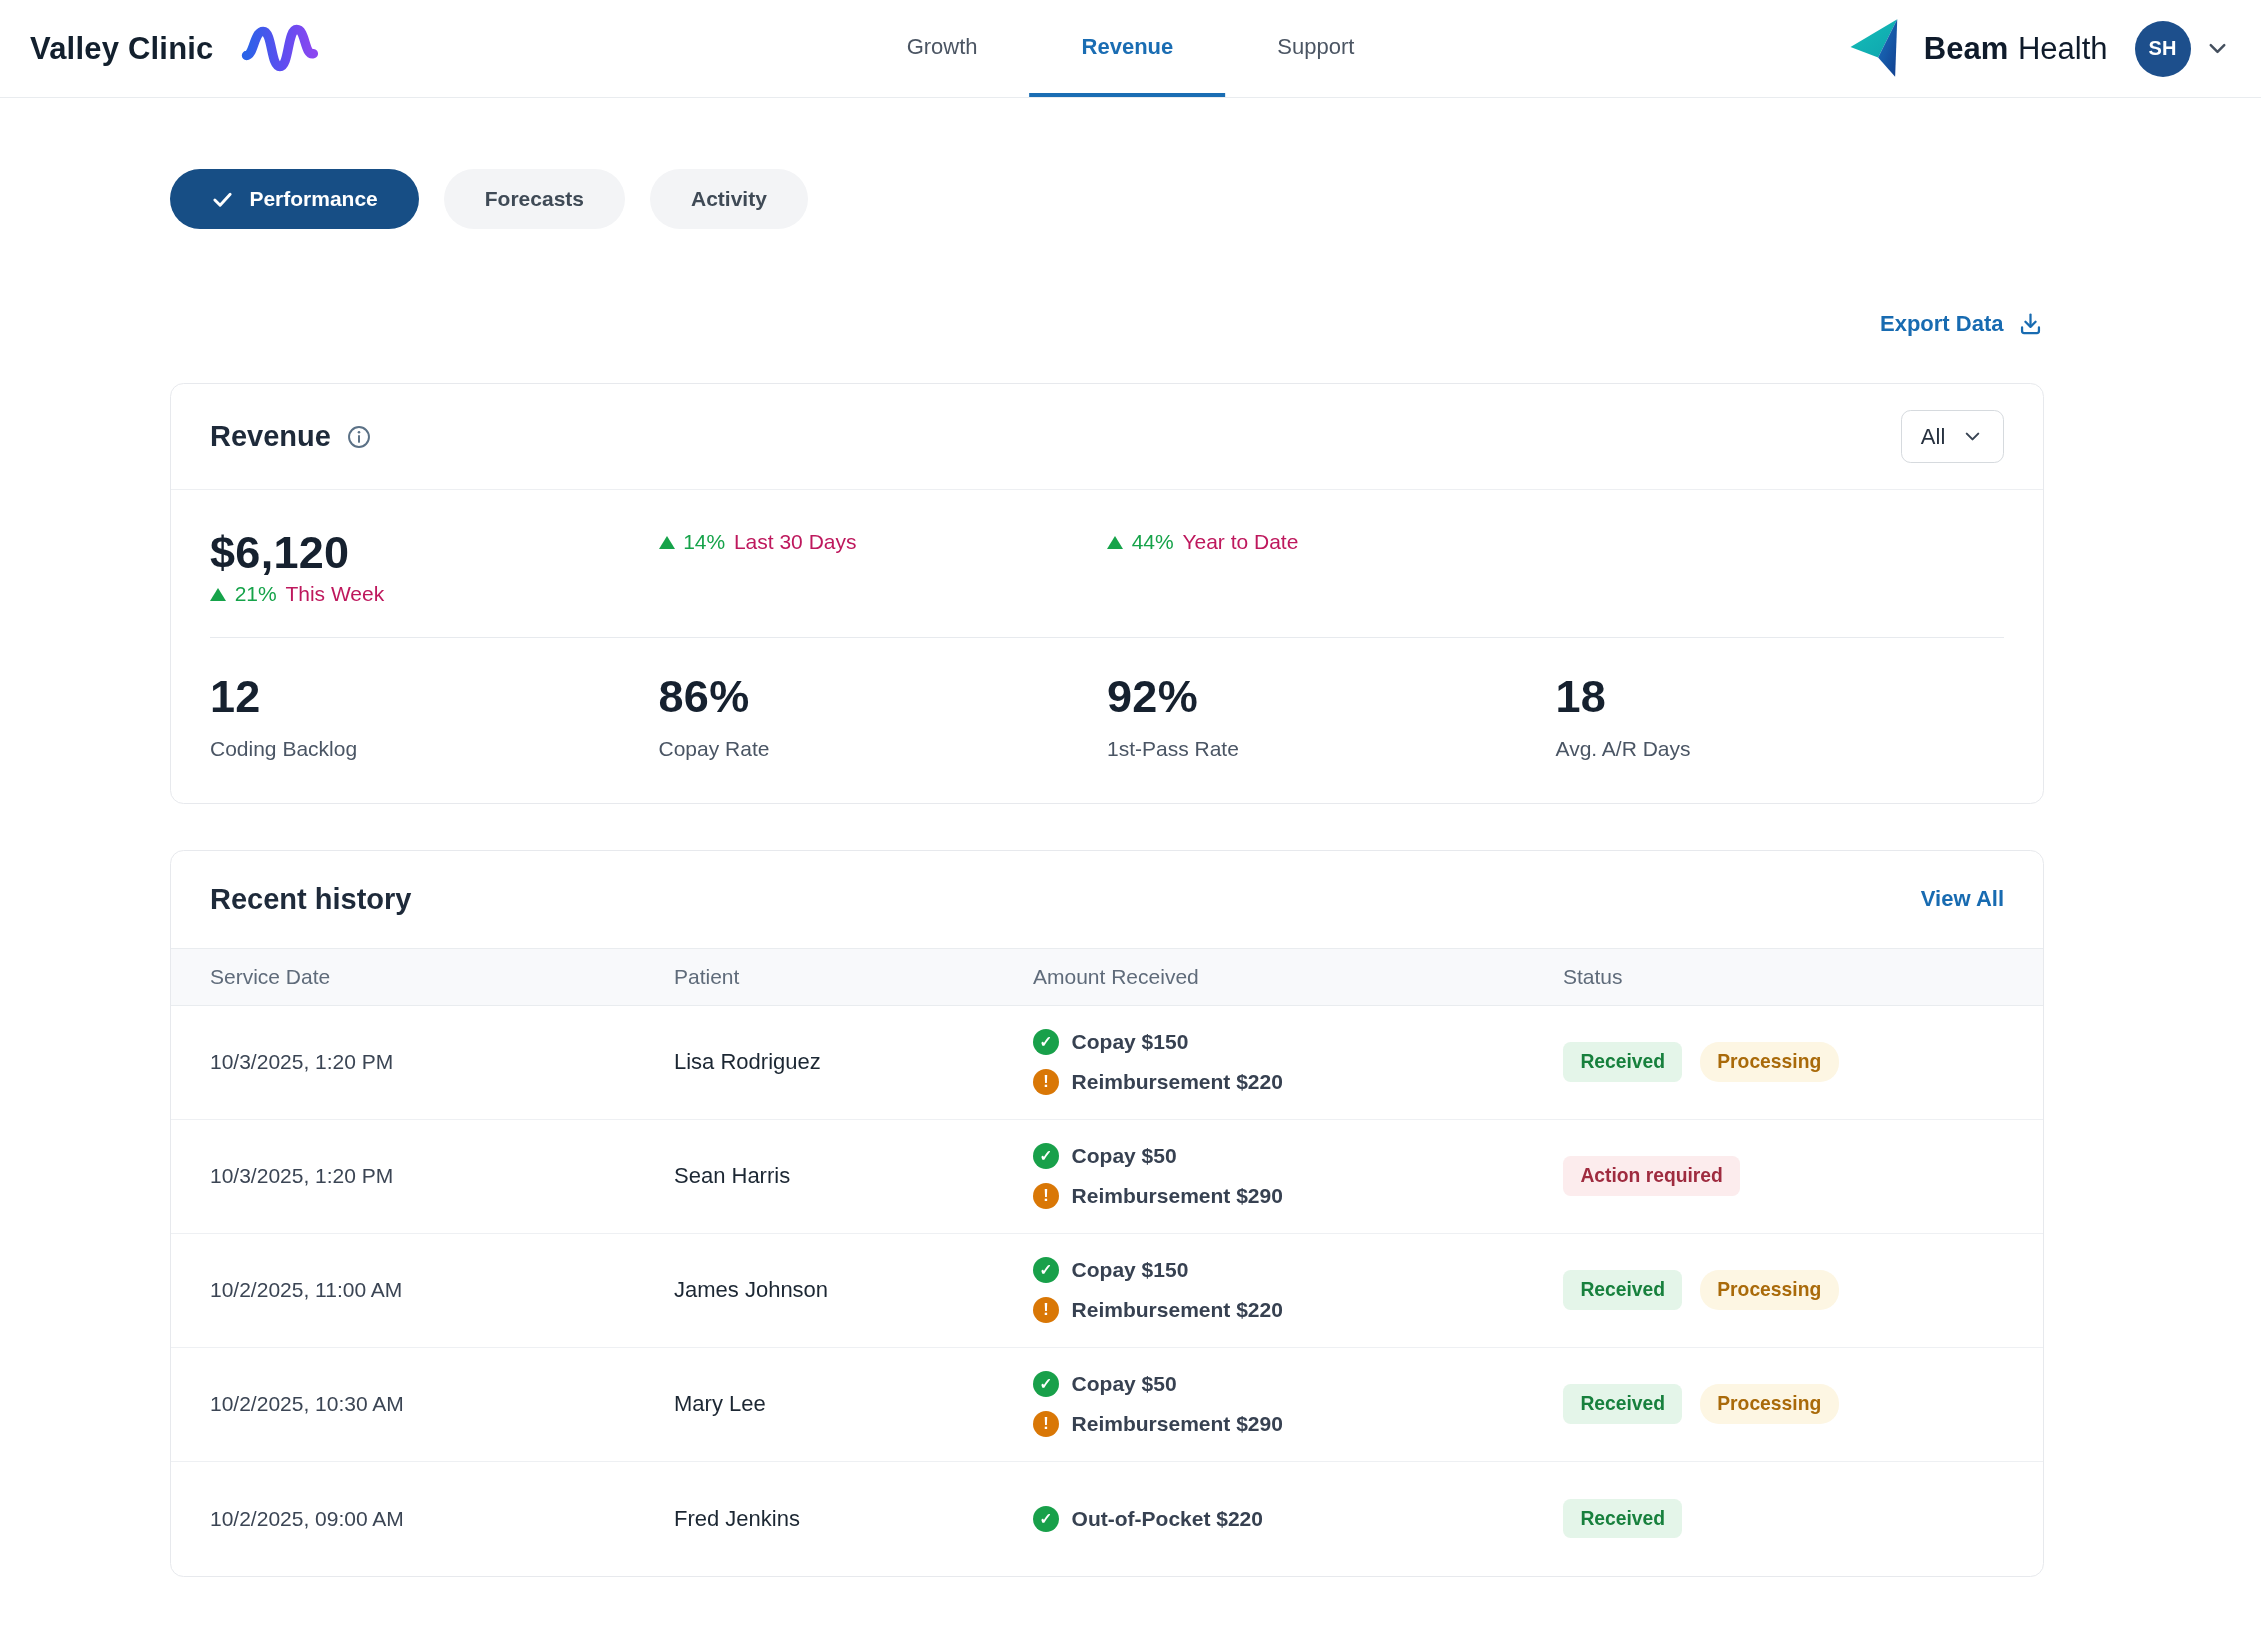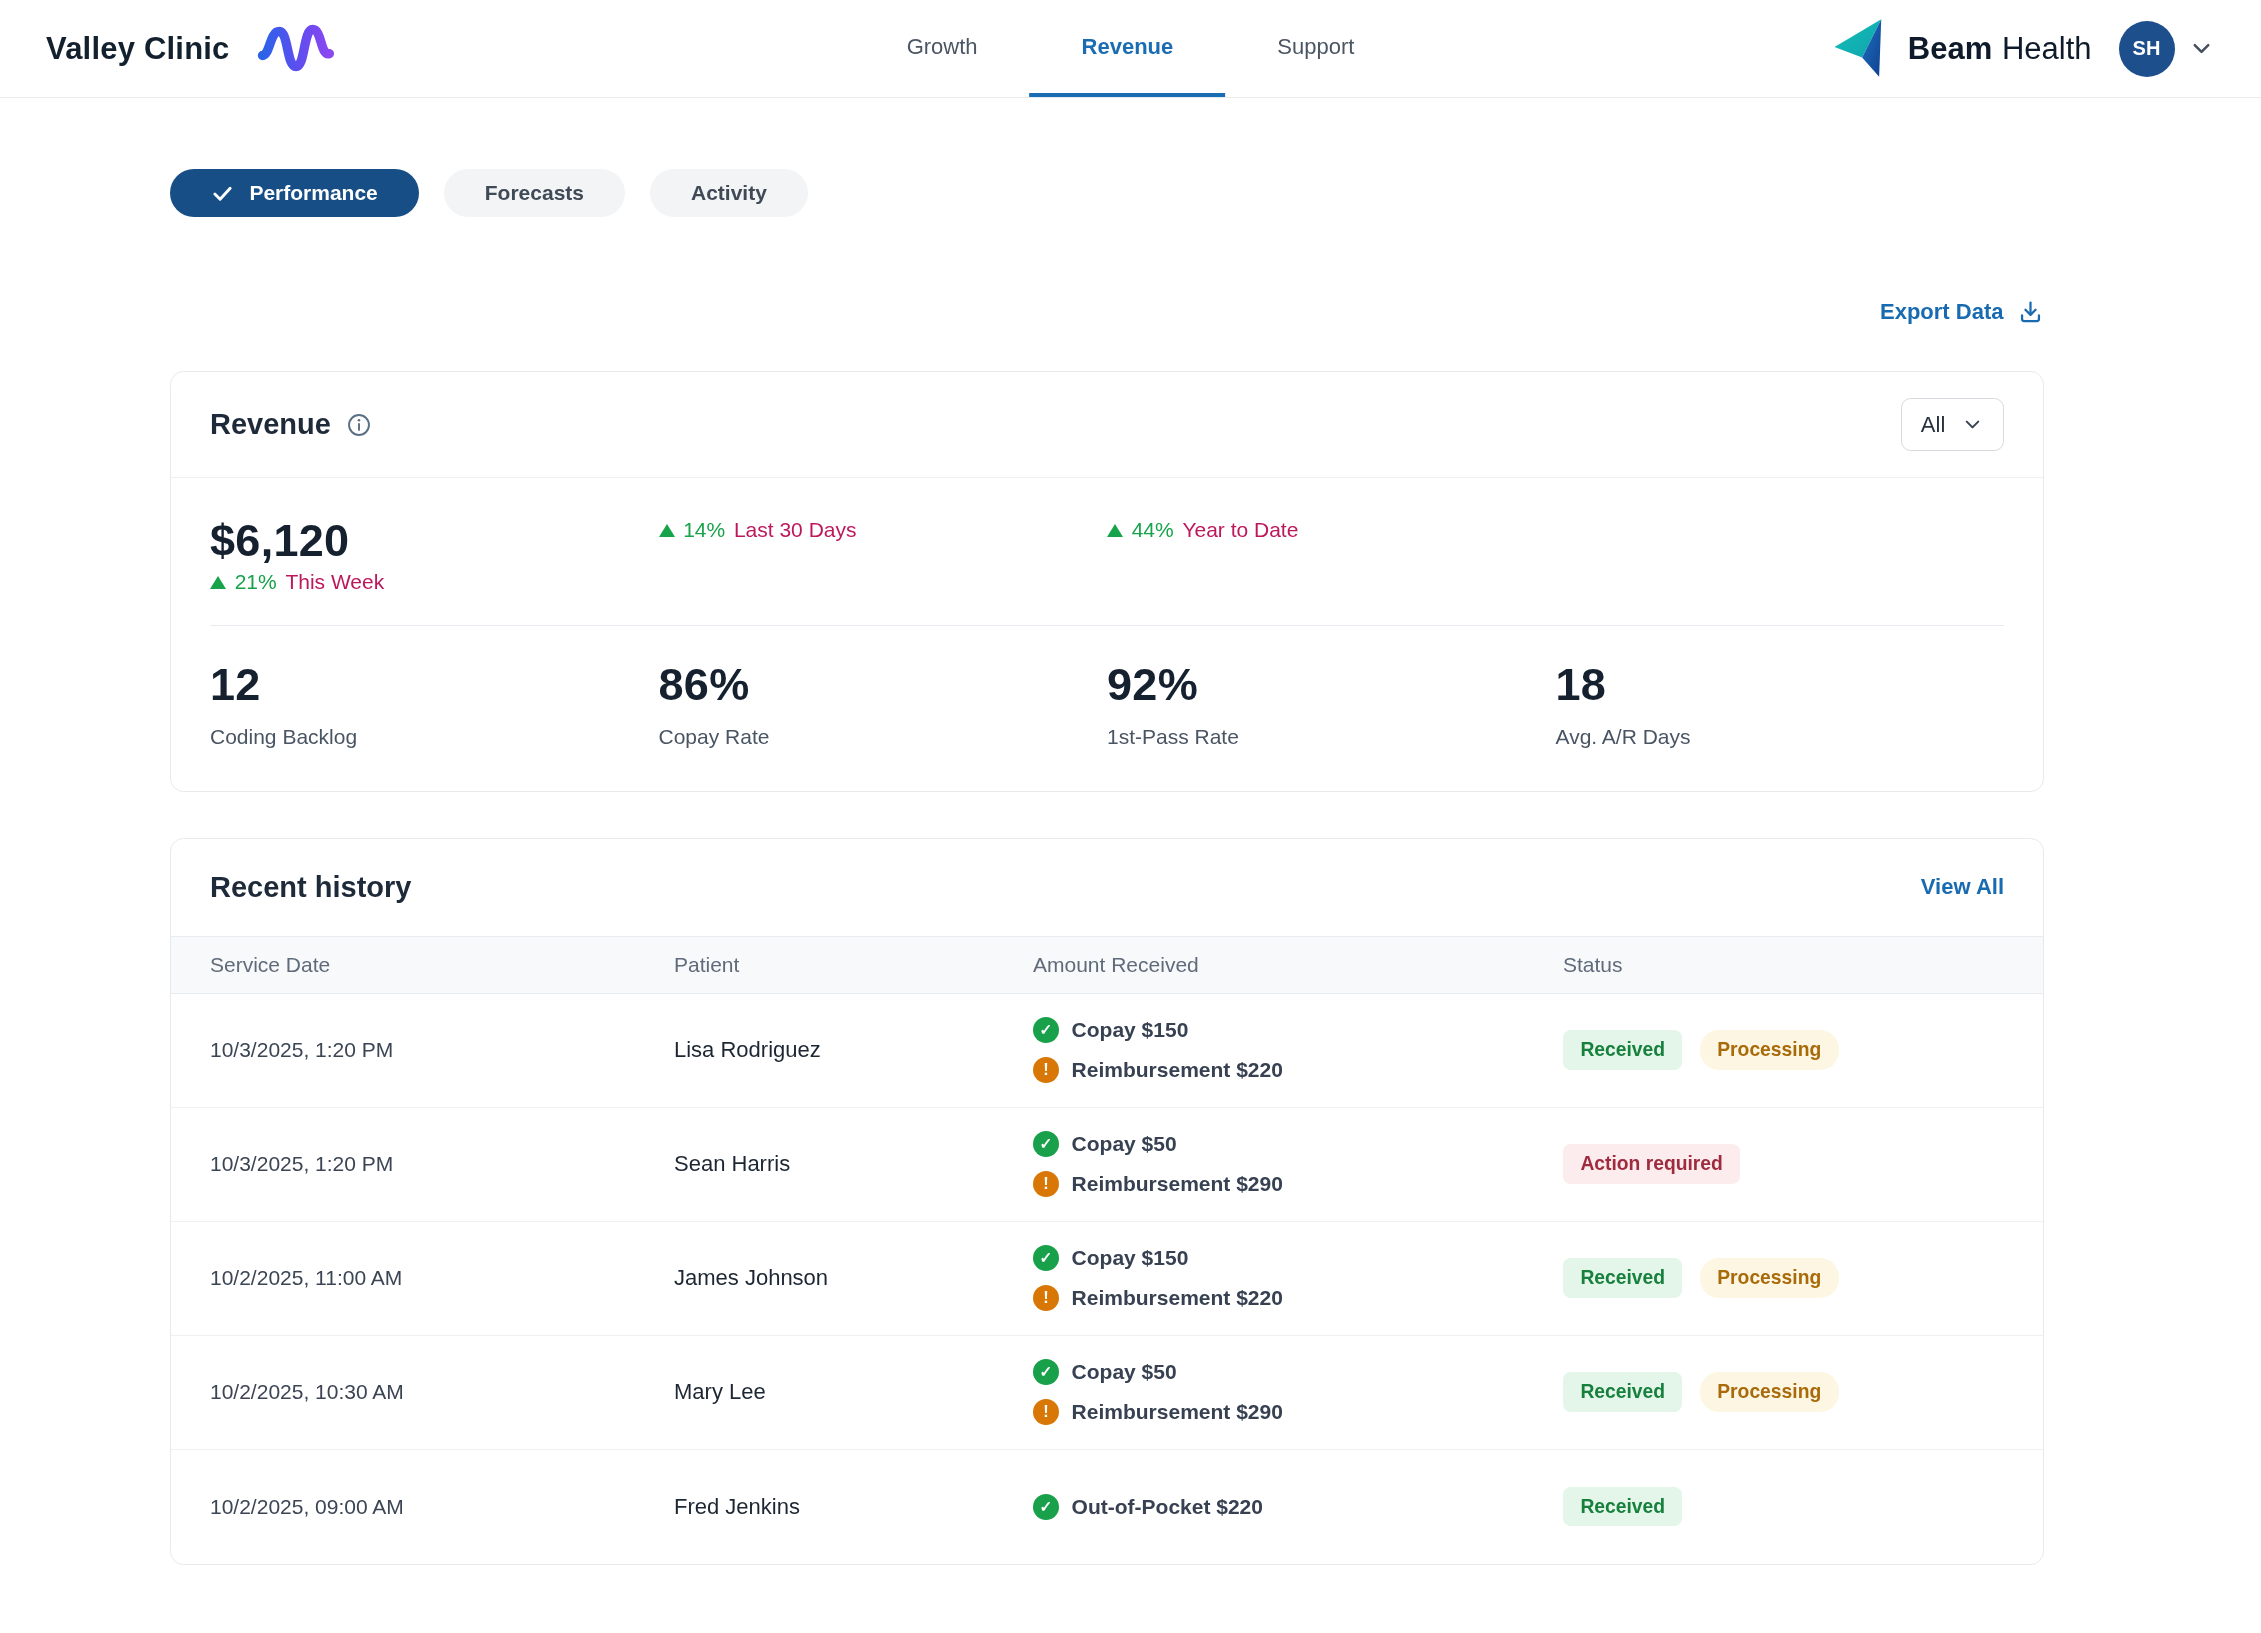--- a/index.html
+++ b/index.html
@@ -1,37 +1,37 @@
 <!DOCTYPE html>
 <html><head>
 <meta charset="utf-8">
 <style>
   * { box-sizing: border-box; margin: 0; padding: 0; }
   html,body { width: 2261px; background:#ffffff; font-family:"Liberation Sans", sans-serif; color:#1f2937; }
   body { min-height: 1634px; }
 
   
-  .app-header { height:98px; border-bottom:1px solid #e9ecef; display:flex; align-items:center; padding:0 46px; position:relative; background:#fff; }
+  .app-header { height:98px; border-bottom:1px solid #e9ecef; display:flex; align-items:center; padding:0 30px; position:relative; background:#fff; }
   .brand-left { display:flex; align-items:center; gap:25px; }
   .clinic-name { font-size:31px; font-weight:700; color:#13202e; letter-spacing:0.2px; }
   .main-nav { position:absolute; left:50%; transform:translateX(-50%); height:100%; display:flex; }
   .nav-item { height:100%; display:flex; align-items:center; padding:0 52px; font-size:22px; color:#4b5563; cursor:pointer; border-bottom:4.8px solid transparent; }
   .nav-item.active { color:#1a6db3; font-weight:700; border-bottom-color:#1a6db3; }
   .header-right { margin-left:auto; display:flex; align-items:center; gap:13.5px; }
   .beam-brand { font-size:31px; color:#0f1b2b; display:flex; gap:9.7px; align-items:baseline; }
   .beam-bold { font-weight:700; }
   .beam-light { font-weight:400; }
   .avatar { width:56px; height:56px; border-radius:50%; background:#1d4f8c; color:#fff; font-size:20px; font-weight:700; display:flex; align-items:center; justify-content:center; margin-left:13.5px; cursor:pointer; }
   .hdr-chevron { cursor:pointer; display:flex; align-items:center; }
 
   
   main { margin-left:170px; width:1874px; padding-bottom:23px; }
 
   .tabs-row { margin-top:71px; display:flex; gap:25px; }
-  .pill-tab { border:none; border-radius:965px; height:48px; padding:0 41px; font-size:21px; font-weight:600; display:flex; align-items:center; gap:15.4px; cursor:pointer; background:#f3f4f6; color:#3f4a56; font-family:inherit; }
+  .pill-tab { border:none; border-radius:965px; height:60px; padding:0 41px; font-size:21px; font-weight:600; display:flex; align-items:center; gap:15.4px; cursor:pointer; background:#f3f4f6; color:#3f4a56; font-family:inherit; }
   .pill-tab.active { background:#174e85; color:#fff; }
 
   .export-row { margin-top:81px; display:flex; justify-content:flex-end; }
   .export-link { display:flex; align-items:center; gap:13.5px; color:#186bb1; font-size:22px; font-weight:600; cursor:pointer; text-decoration:none; }
 
   .card { border:1px solid #e7e9ed; border-radius:13.5px; margin-top:46px; background:#fff; overflow:hidden; }
   .card-head { display:flex; align-items:center; padding:0 39px; height:106px; }
   .card-head.bordered { border-bottom:1px solid #edeff2; }
   .card-title { font-size:29px; font-weight:700; color:#1e2a3a; }
   .info-icon { margin-left:15.4px; display:flex; align-items:center; cursor:pointer; }

